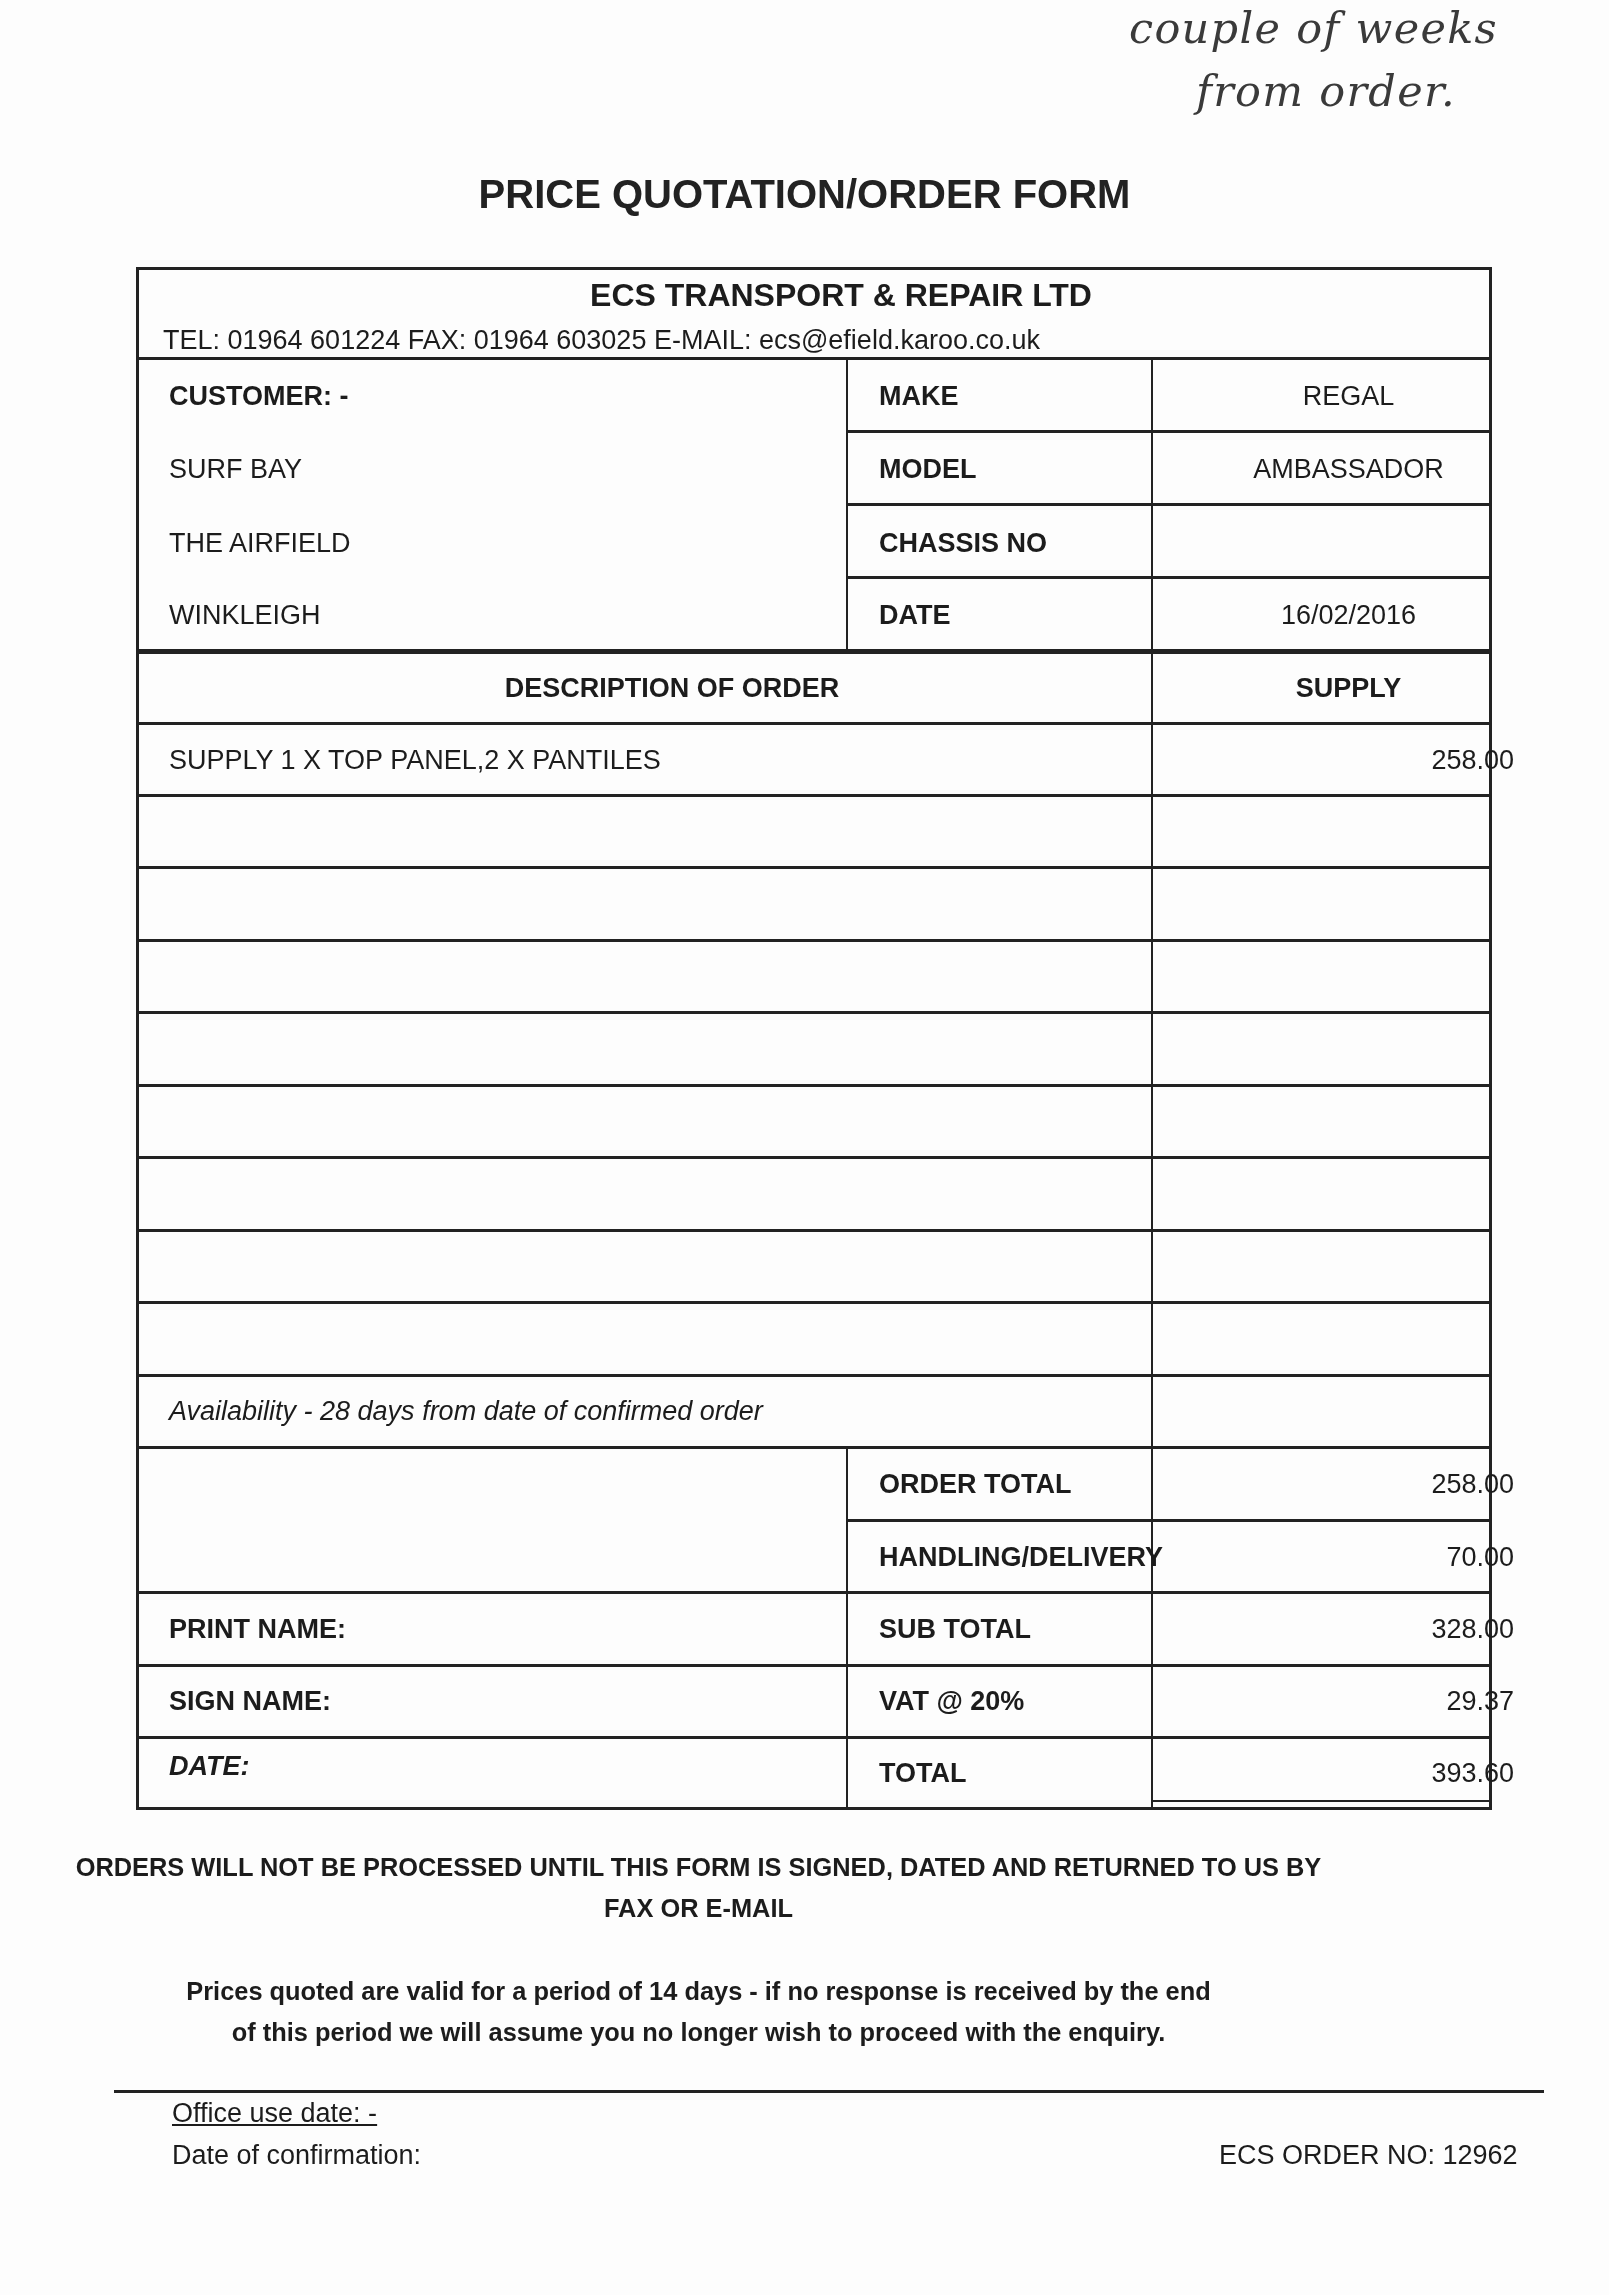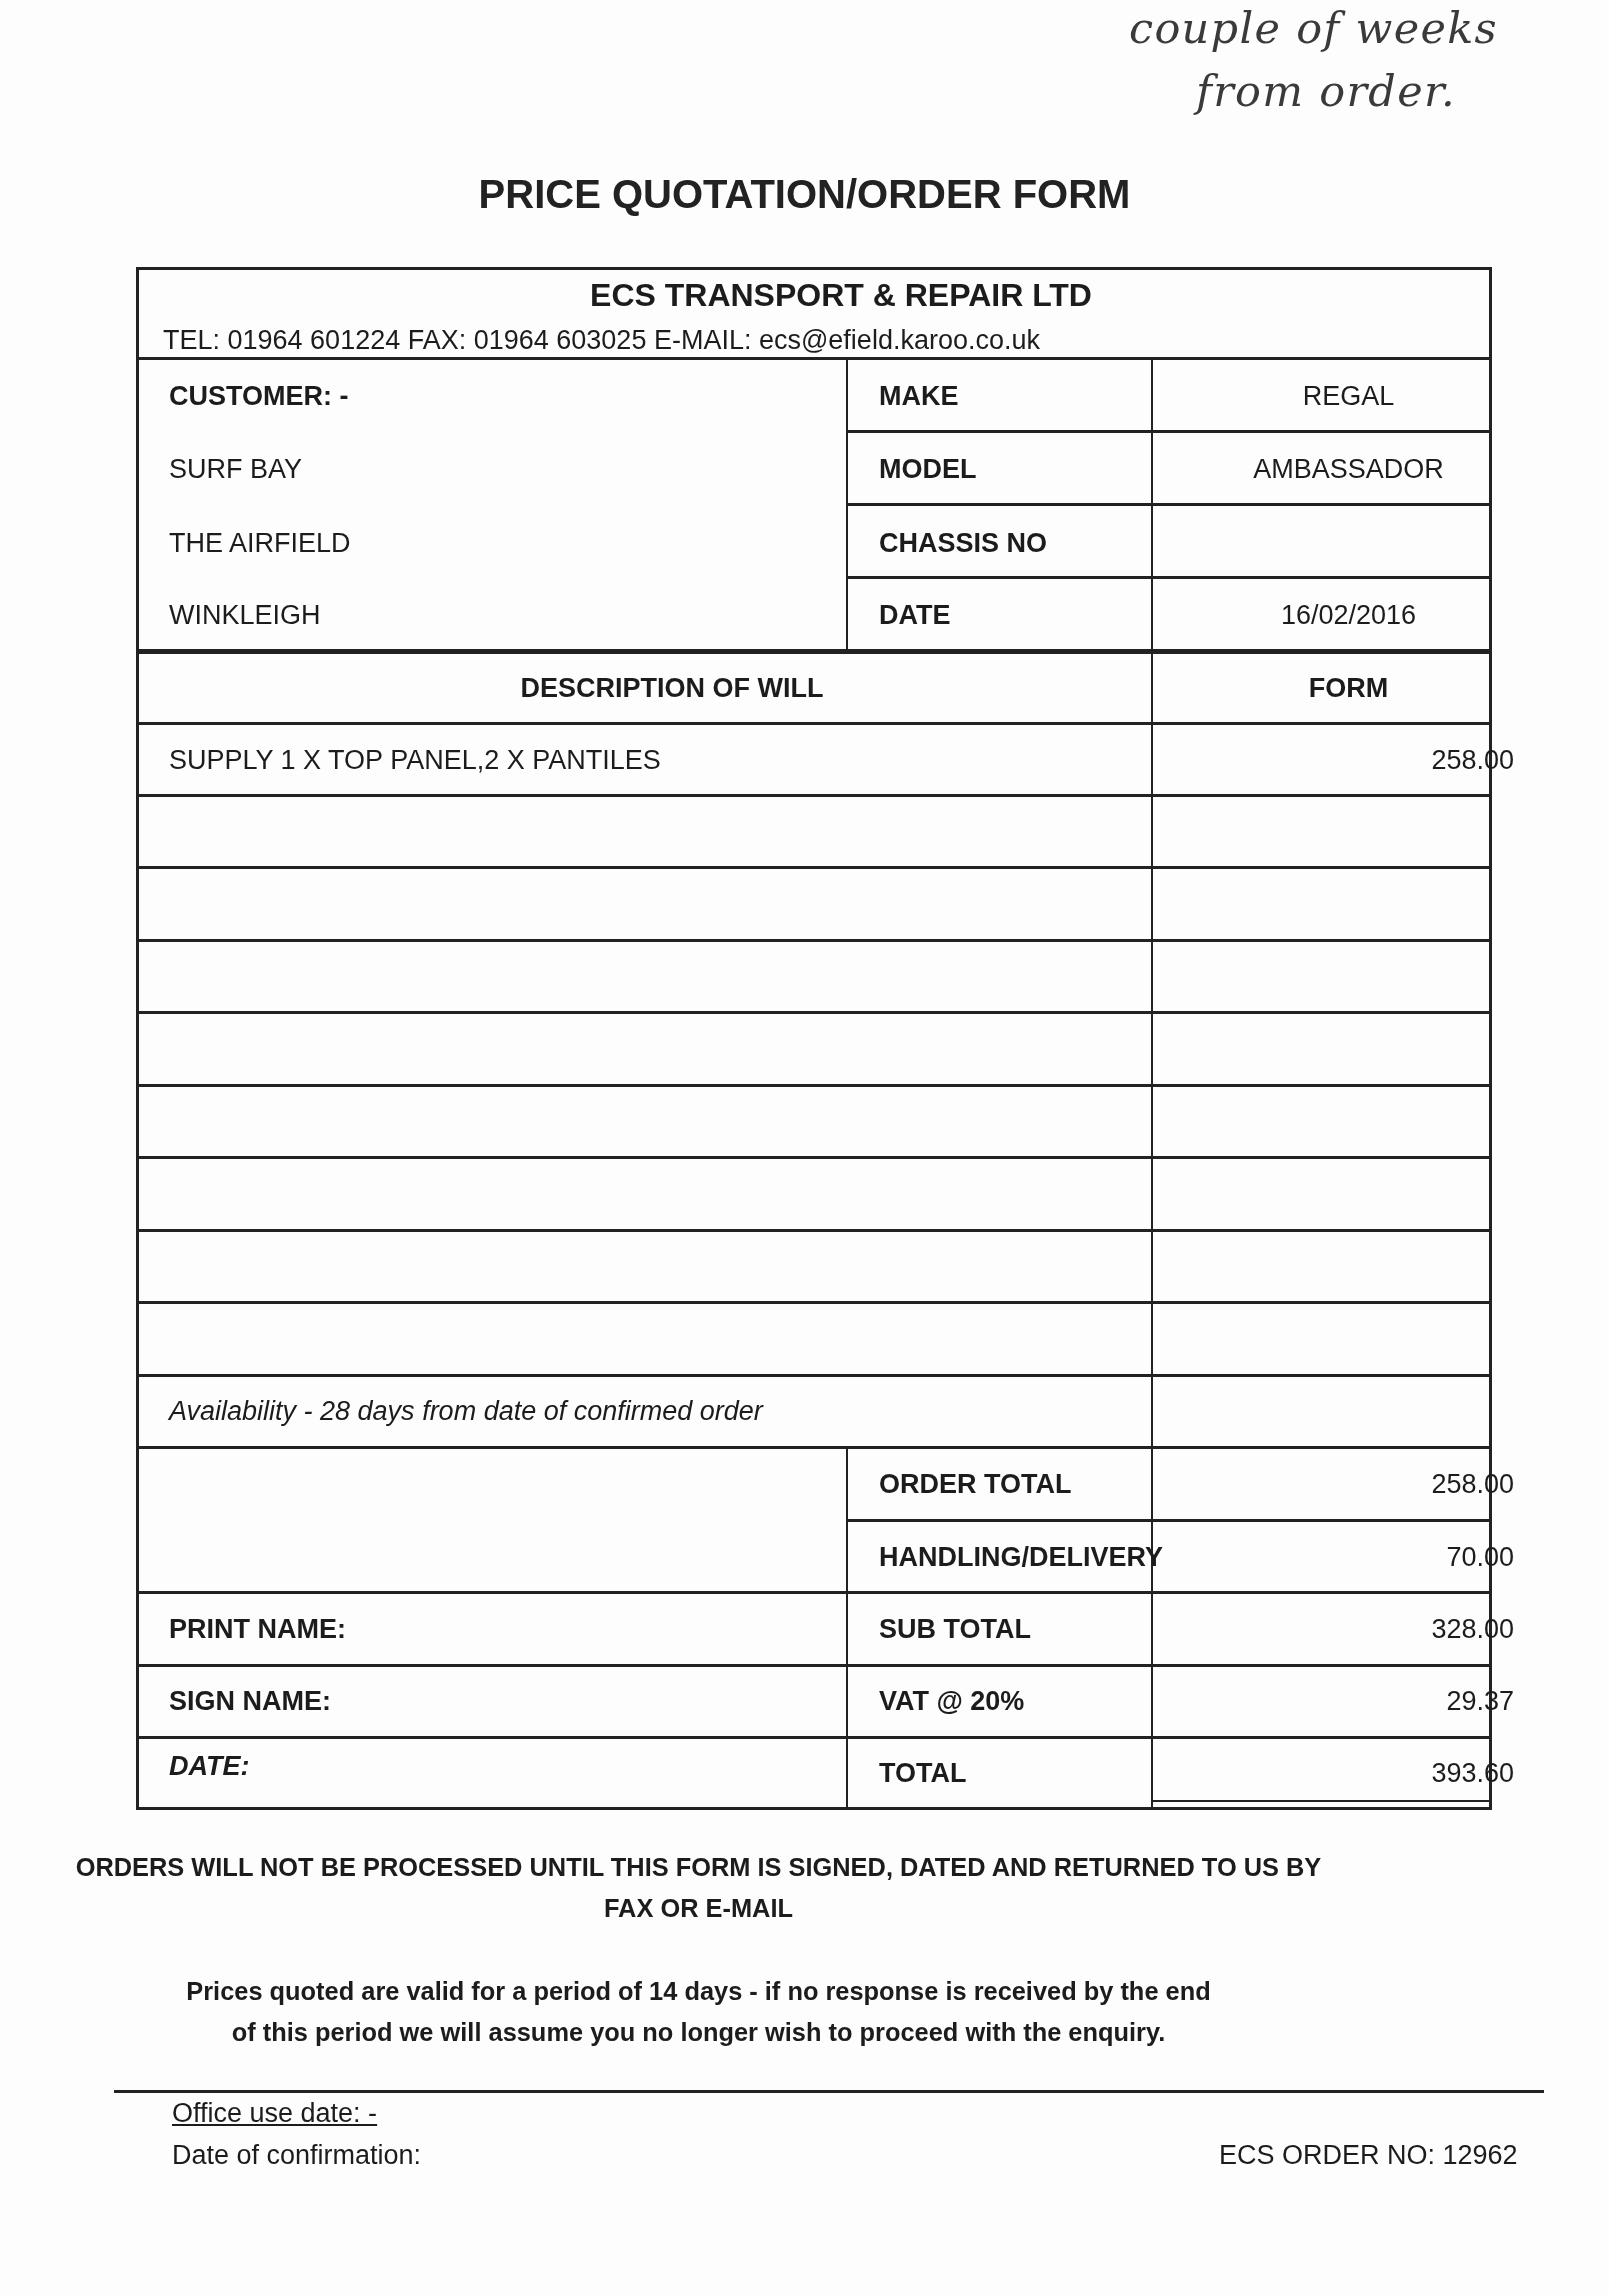--- a/index.html
+++ b/index.html
@@ -83,22 +83,22 @@
 
 <div class="cell-text bold" style="left:852px;top:383px;">MAKE</div>
 <div class="cell-text center" style="left:1153px;width:337px;top:383px;">REGAL</div>
 <div class="cell-text bold" style="left:852px;top:456px;">MODEL</div>
 <div class="cell-text center" style="left:1153px;width:337px;top:456px;">AMBASSADOR</div>
 <div class="cell-text bold" style="left:852px;top:530px;">CHASSIS NO</div>
 <div class="cell-text center" style="left:1153px;width:337px;top:530px;"></div>
 <div class="cell-text bold" style="left:852px;top:602px;">DATE</div>
 <div class="cell-text center" style="left:1153px;width:337px;top:602px;">16/02/2016</div>
 
-<div class="cell-text bold center" style="left:139px;width:1012px;top:675px;">DESCRIPTION OF WILL</div>
-<div class="cell-text bold center" style="left:1153px;width:337px;top:675px;">FORM</div>
+<div class="cell-text bold center" style="left:139px;width:1012px;top:675px;">DESCRIPTION OF ORDER</div>
+<div class="cell-text bold center" style="left:1153px;width:337px;top:675px;">SUPPLY</div>
 
 <div class="cell-text" style="left:142px;top:747px;">SUPPLY 1 X TOP PANEL,2 X PANTILES</div>
 <div class="cell-text right" style="left:1153px;width:334px;top:747px;">258.00</div>
 
 <div class="cell-text italic" style="left:142px;top:1398px;">Availability - 28 days from date of confirmed order</div>
 
 <div class="cell-text bold" style="left:852px;top:1471px;">ORDER TOTAL</div>
 <div class="cell-text right" style="left:1153px;width:334px;top:1471px;">258.00</div>
 <div class="cell-text bold" style="left:852px;top:1544px;">HANDLING/DELIVERY</div>
 <div class="cell-text right" style="left:1153px;width:334px;top:1544px;">70.00</div>

